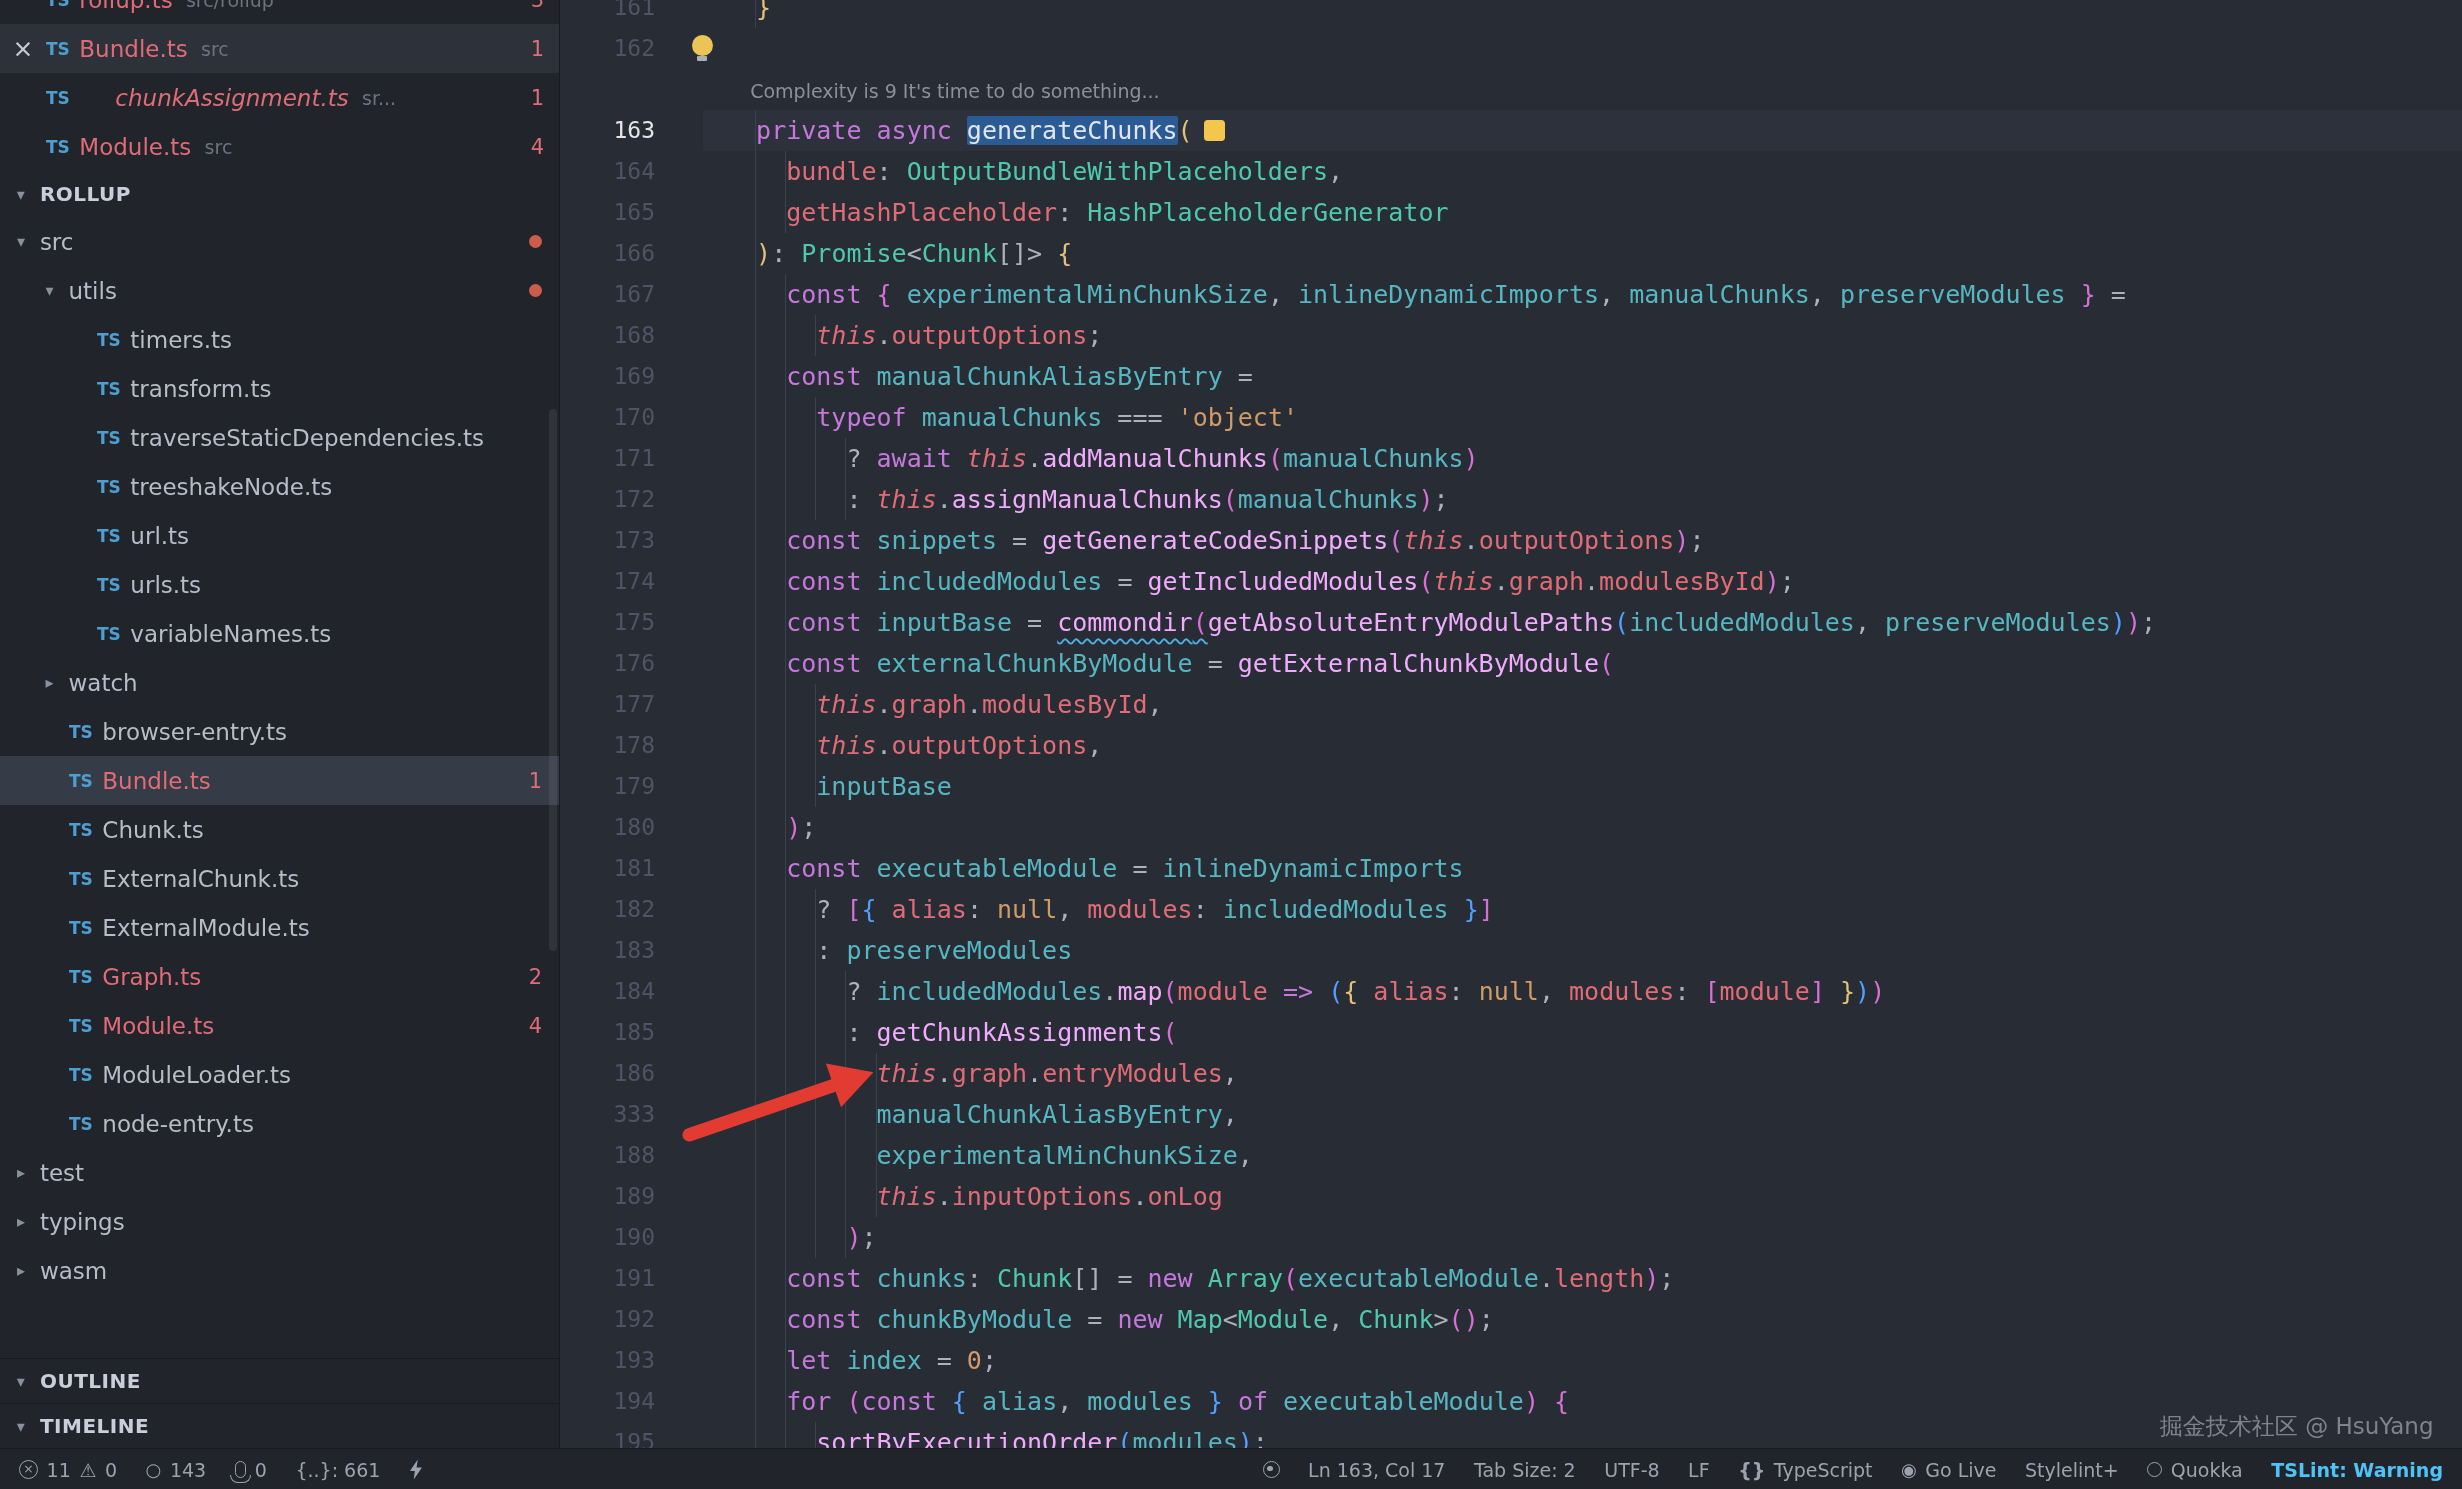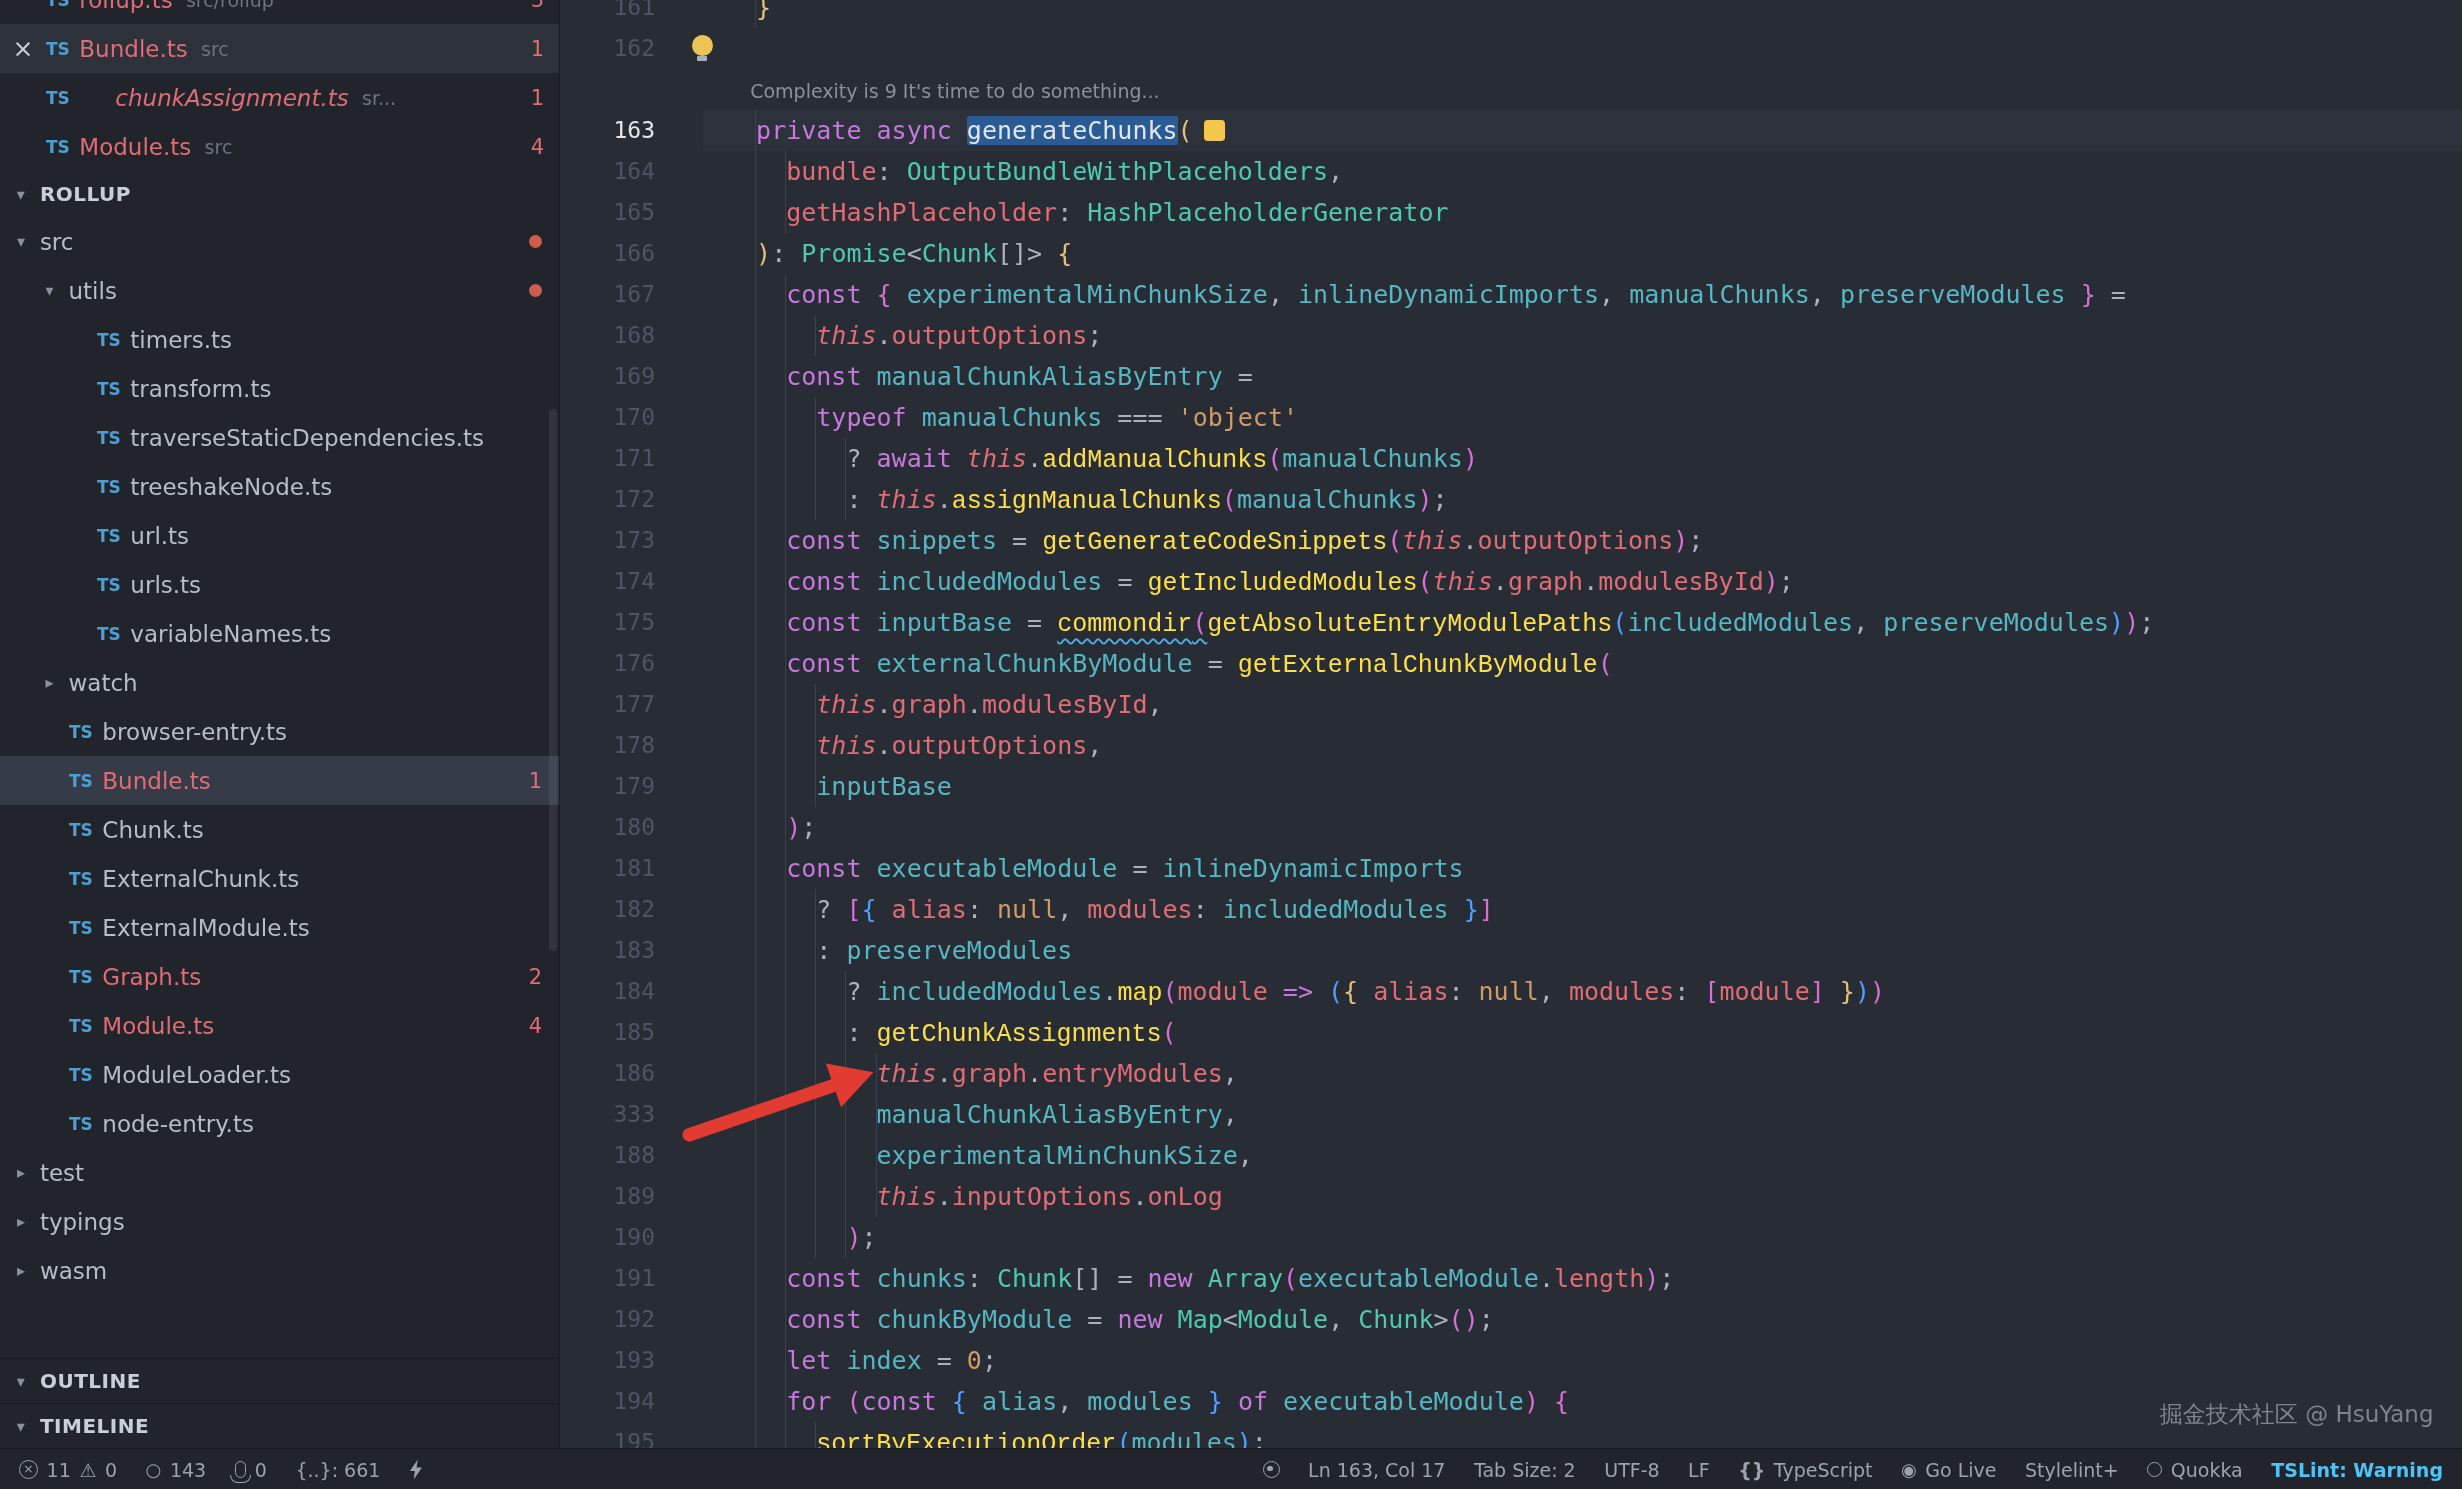--- a/index.html
+++ b/index.html
@@ -32,37 +32,37 @@
   .lines{position:absolute;top:-13.3px;left:0;right:0;font-family:"DejaVu Sans Mono",monospace;font-size:25px;line-height:41px;}
   .line{display:flex;height:41px;white-space:pre;}
   .gutter{width:143px;flex:none;text-align:right;padding-right:48px;box-sizing:border-box;color:#4d5565;font-size:23px;}
   .line.cur .gutter{color:#e5e5e5;}
   .line.cur .codewrap{background:rgba(110,125,160,.07);}
   .codewrap{position:relative;padding-left:23px;flex:1;}
   .guide{position:absolute;left:23px;top:0;bottom:0;background-image:repeating-linear-gradient(to right,transparent 0,transparent calc(2ch - 1px),#3a4150 calc(2ch - 1px),#3a4150 2ch);}
   .tok-o{color:#abb2bf;}
   .tok-k{color:#c678dd;}
   .tok-v{color:#56b6c2;}
-  .tok-f{color:#fde047;font-family:Liberation Mono, monospace;}
+  .tok-f{color:#f0abfc;}
   .tok-t{color:#4ec9b0;}
   .tok-p{color:#e06c75;}
   .tok-th{color:#e06c75;font-style:italic;text-align:center;}
   .tok-s{color:#d19a66;}
   .tok-n{color:#d19a66;}
   .tok-b1{color:#e5c07b;}
   .tok-b2{color:#d670d6;}
   .tok-b3{color:#519fff;}
   .tok-hl{background:#2a5b94;color:#e2e6ec;border-radius:1.9px;}
   .tok-sq{text-decoration:underline;text-decoration-style:wavy;text-decoration-color:#4bb1e8;text-decoration-thickness:1.9px;text-underline-offset:6.7px;}
   .tok-ylsq{display:inline-block;width:21px;height:21px;background:#f3c74b;border-radius:3.8px;vertical-align:-1.9px;margin-left:11.4px;}
   .line.cl .cl-text{color:#8a919c;font-size:19px;font-family:"DejaVu Sans","Liberation Sans",sans-serif;margin-left:2ch;line-height:41px;}
   .bulb{position:absolute;left:-11.4px;top:7.6px;width:21px;height:21px;border-radius:50%;background:#ecc356;}
   .bulb:after{content:"";position:absolute;left:5.7px;bottom:-4.8px;width:9.5px;height:4.8px;background:#aab1bc;border-radius:1px;}
   .arrow{position:absolute;left:112px;top:1032px;pointer-events:none;}
-  .watermark{position:absolute;right:28.5px;bottom:18px;color:#7e838d;font-size:23px;}
+  .watermark{position:absolute;right:28.5px;bottom:6px;color:#7e838d;font-size:23px;}
 
   
   .statusbar{height:41px;background:#21252b;border-top:1px solid #181a1f;display:flex;align-items:center;padding:0 19px;color:#9ca3af;font-size:19px;gap:28.5px;}
   .sb-item{display:flex;align-items:center;gap:8.6px;white-space:nowrap;}
   .sb-right{margin-left:auto;display:flex;align-items:center;gap:28.5px;}
   .cx{width:19px;height:19px;border:1.9px solid #9ca3af;border-radius:50%;display:inline-flex;align-items:center;justify-content:center;font-size:12.4px;line-height:1;box-sizing:border-box;}
   .warn{font-size:19px;}
   .oc{font-size:18px;}
   .mic{width:9.5px;height:14.3px;border:1.9px solid #9ca3af;border-radius:5.7px;position:relative;display:inline-block;}
   .mic:after{content:"";position:absolute;left:-5.7px;right:-5.7px;bottom:-6.7px;height:7.6px;border:1.9px solid #9ca3af;border-top:none;border-radius:0 0 8.6px 8.6px;}

